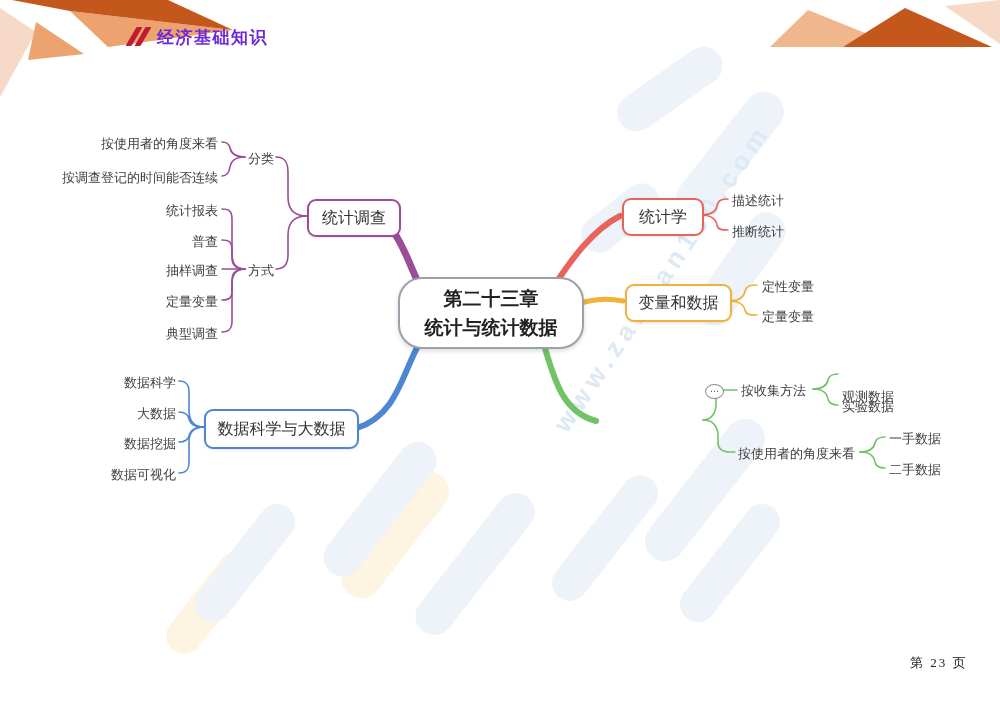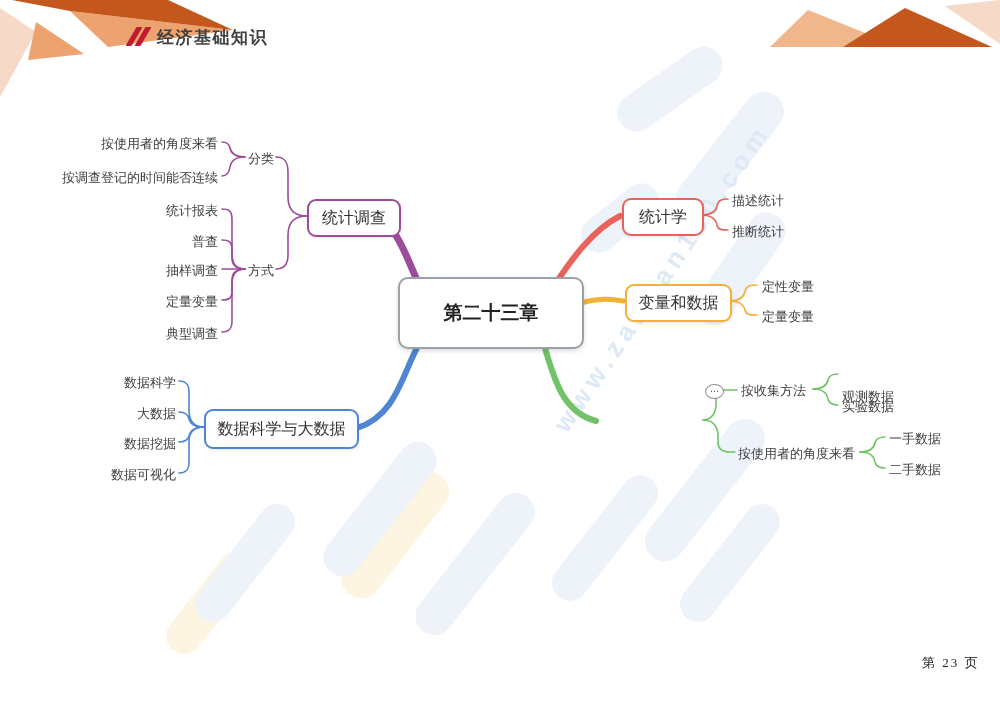--- a/index.html
+++ b/index.html
@@ -19,24 +19,24 @@
          display:flex;align-items:center;justify-content:center;font-size:16px;color:#333;
          box-shadow:0 1px 3px rgba(0,0,0,0.10);white-space:nowrap;}
   .center-node{position:absolute;z-index:2;background:#fff;border:2px solid #9aa1ab;border-radius:10px;
          display:flex;flex-direction:column;align-items:center;justify-content:center;
          font-size:19px;font-weight:bold;color:#222;line-height:1.55;
          box-shadow:0 2px 5px rgba(0,0,0,0.14);}
   .bubble{position:absolute;z-index:2;background:#fff;border:1.5px solid #8d8d8d;border-radius:50%;
          width:17px;height:13px;display:flex;align-items:center;justify-content:center;
          font-size:9px;color:#555;line-height:1;}
   
-  .hdr-title{position:absolute;z-index:3;font-weight:bold;font-size:17px;color:#404040;letter-spacing:1.5px;}
+  .hdr-title{position:absolute;z-index:3;font-weight:bold;font-size:17px;color:#6d28d9;letter-spacing:1.5px;}
   .slash{position:absolute;z-index:3;width:6px;height:19px;transform:skewX(-30deg);border-radius:1px;}
   .footer{position:absolute;z-index:3;font-family:"Liberation Serif","DejaVu Serif",serif;
-          font-size:13px;color:#222;letter-spacing:2px;margin-left:12px;}
+          font-size:13px;color:#222;letter-spacing:2px;}
   svg.deco{position:absolute;z-index:3;}
 </style>
 </head>
 <body>
 
 <div class="page">
 
   <div class="wm" style="left:610px;top:70px;width:120px;height:38px;transform:rotate(-35deg);"></div>
   <div class="wm" style="left:655px;top:135px;width:150px;height:40px;transform:rotate(-52deg);"></div>
   <div class="wm" style="left:575px;top:200px;width:90px;height:36px;transform:rotate(-38deg);"></div>
@@ -91,22 +91,23 @@
 
     <g fill="none" stroke-linecap="round" stroke-width="1.6" stroke="#4e86d1">
       <path d="M419 344 C402 374 397 415 357 428" stroke-width="6"></path>
       <path d="M204 427 C193 427 189 420 189 410 L189 392 C189 383 185 381 179 381"></path>
       <path d="M204 427 C194 427 190 423 189 419 C188 414 184 412 179 412"></path>
       <path d="M204 427 C194 427 190 431 189 436 C188 440 184 442 179 442"></path>
       <path d="M204 427 C193 427 189 434 189 442 L189 462 C189 471 185 473 179 473"></path>
     </g>
   </svg>
 
-  <div class="center-node" style="left: 398px; top: 277px; width: 182px; height: 68px; border-color: rgb(154, 161, 171);">
+  <div class="center-node" style="left: 398px; top: 277px; width: 182px; height: 68px; border-color: rgb(154, 161, 171); border-radius: 24px;">
     <div>第二十三章</div>
+    <div>统计与统计数据</div>
   </div>
 
   <div class="bnode" style="left: 307px; top: 199px; width: 90px; height: 34px; border-color: rgb(156, 77, 153);">
     <span>统计调查</span>
   </div>
   <div class="bnode" style="left: 622px; top: 198px; width: 78px; height: 34px; border-color: rgb(232, 99, 90);">
     <span>统计学</span>
   </div>
   <div class="bnode" style="left: 625px; top: 284px; width: 103px; height: 34px; border-color: rgb(242, 177, 56);">
     <span>变量和数据</span>

